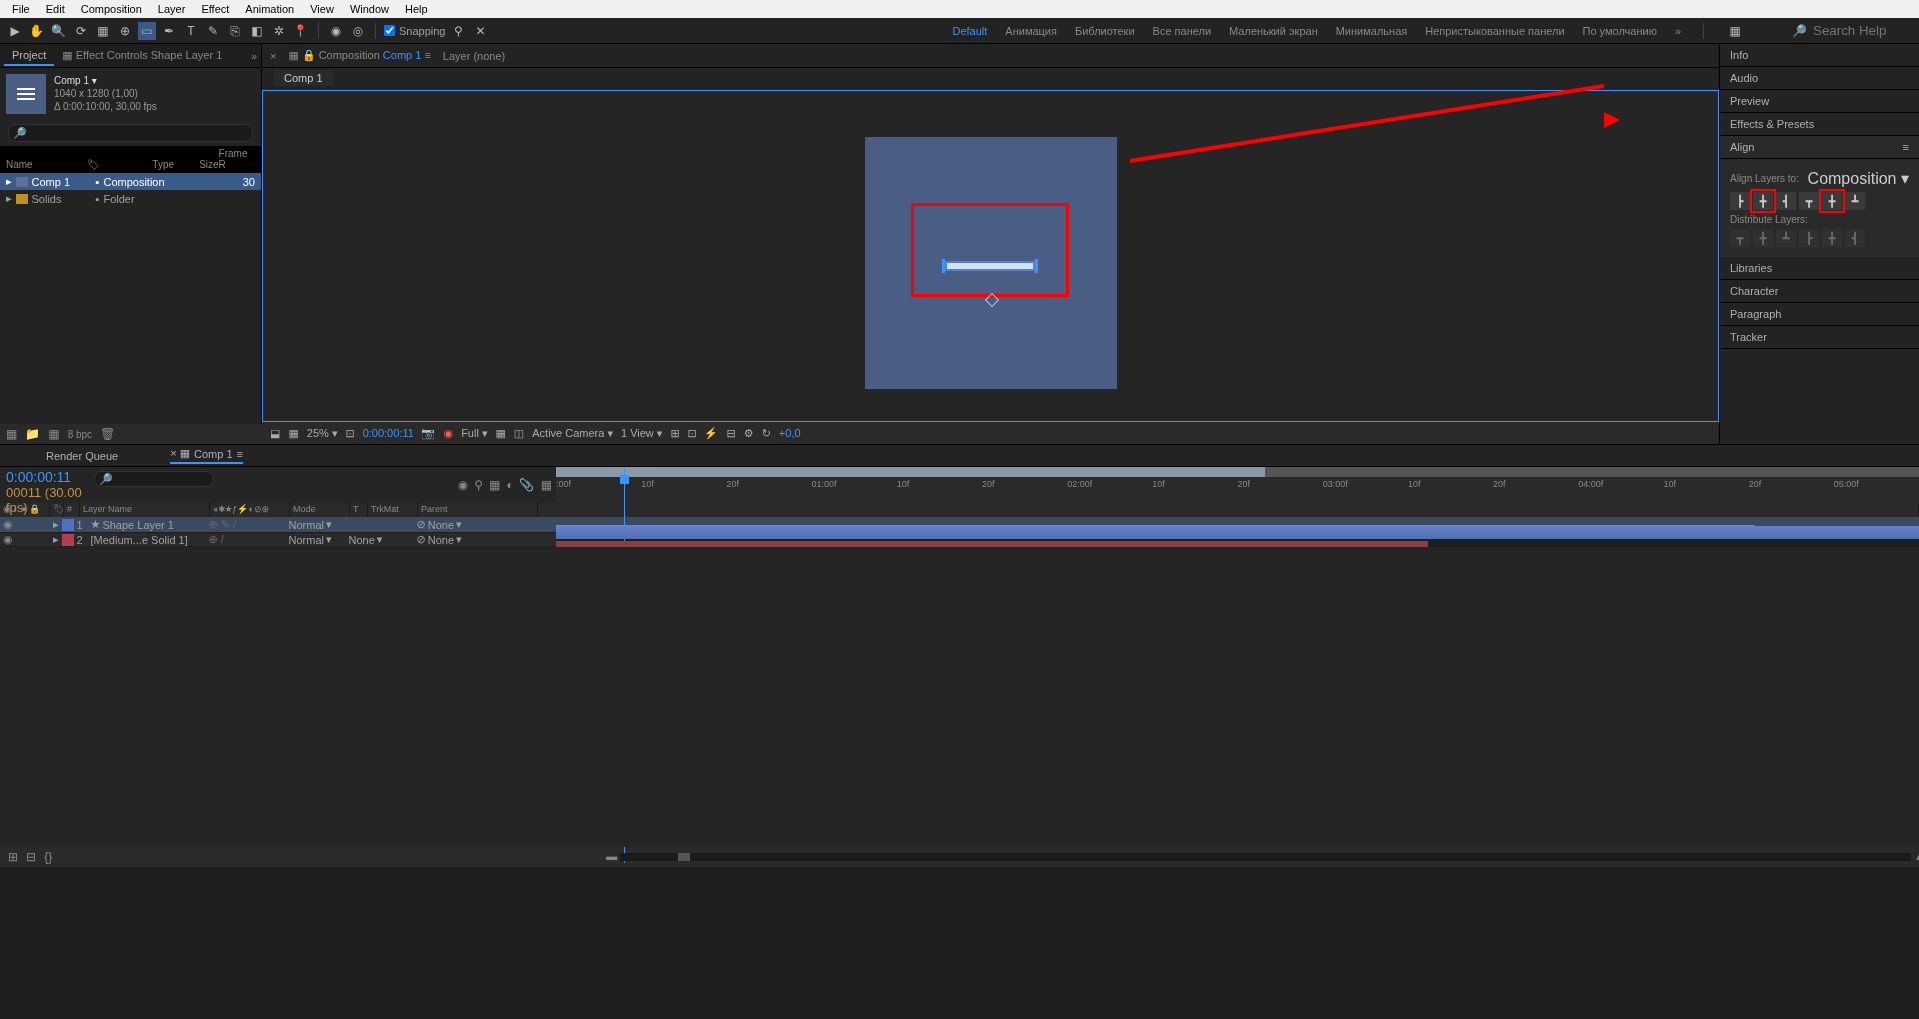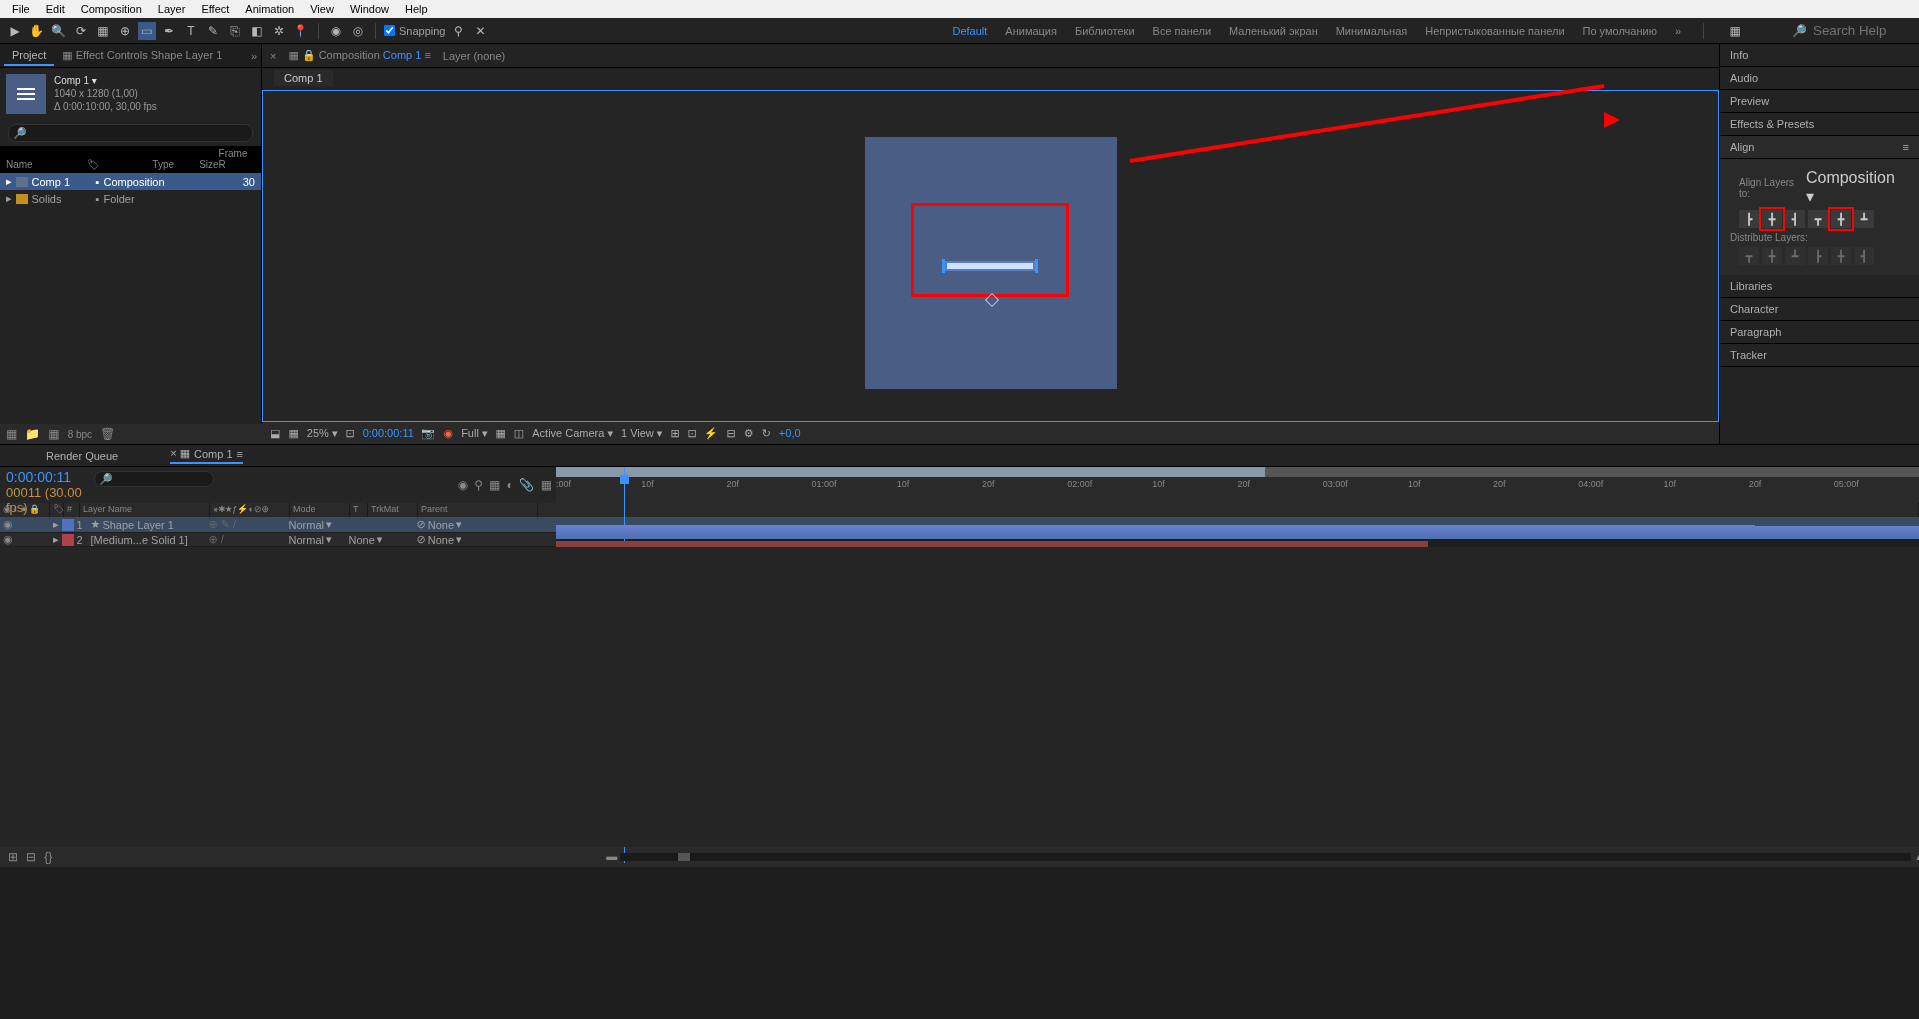--- a/index.html
+++ b/index.html
@@ -58,21 +58,21 @@
 .anchor { position:absolute; left:122px; top:158px; width:10px; height:10px; border:1px solid #b8c8e8; transform:rotate(45deg); }
 .arrow-line { position:absolute; width:480px; height:4px; background:#ff0000; left:868px; top:115px; transform:rotate(-9deg); transform-origin:left center; }
 .arrow-head { position:absolute; left:1342px; top:68px; width:0; height:0; border-left:16px solid #ff0000; border-top:8px solid transparent; border-bottom:8px solid transparent; }
 .viewer-bottom { position:absolute; bottom:0; left:0; right:0; height:22px; background:#2a2a2a; display:flex; align-items:center; gap:8px; padding:0 8px; font-size:11px; color:#aaa; }
 .viewer-bottom select, .viewer-bottom span { background:transparent; color:#aaa; border:none; font-size:11px; }
 
 
 .r-panel { padding: 5px 10px; border-bottom: 1px solid #000; color: #b0b0b0; font-size: 11px; cursor:pointer; }
 .r-panel.active { background: #2a2a2a; }
 .align-body { padding: 6px 10px; background: #2a2a2a; }
-.align-row { display:flex; gap:3px; margin:4px 9px; align-items:center; }
+.align-row { display:flex; gap:3px; margin:4px 0; align-items:center; }
 .align-label { font-size:10px; color:#888; }
 .align-dd { font-size:16px; color:#ccc; margin-left:auto; }
 .align-btn { width:20px; height:18px; background:#3a3a3a; display:flex; align-items:center; justify-content:center; cursor:pointer; color:#ccc; }
 .align-btn.hl { outline:2px solid #ff0000; outline-offset:1px; }
 .align-btn.dis { opacity:0.4; }
 
 
 .timeline-area { background:#1e1e1e; border-top:1px solid #000; }
 .tl-tabs { height:22px; display:flex; align-items:center; gap:18px; padding:0 12px; background:#232323; border-bottom:1px solid #000; }
 .tl-tab { color:#b0b0b0; display:flex; align-items:center; gap:4px;margin-left:34px; }

